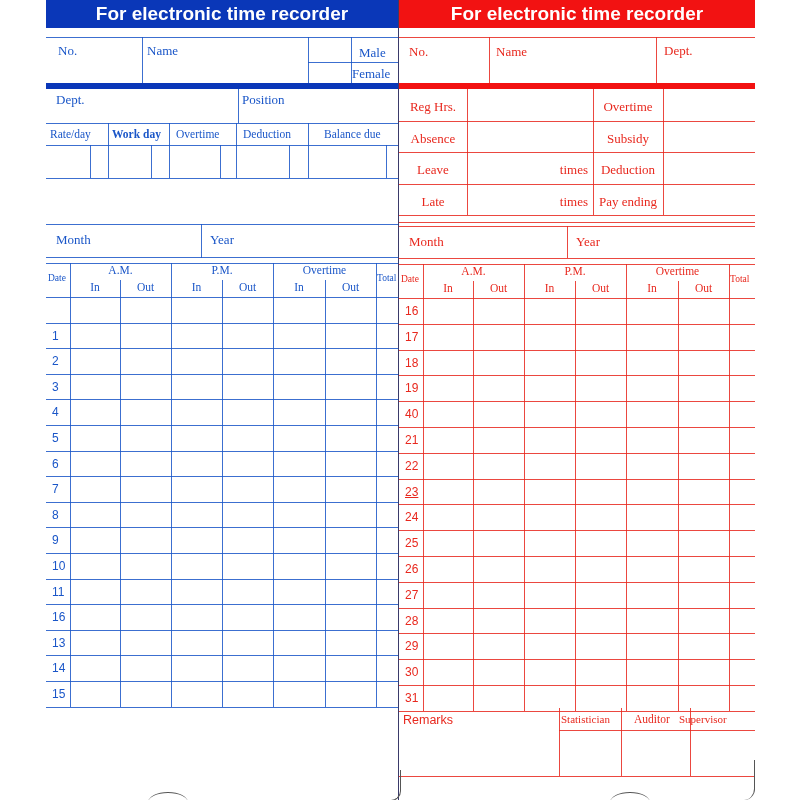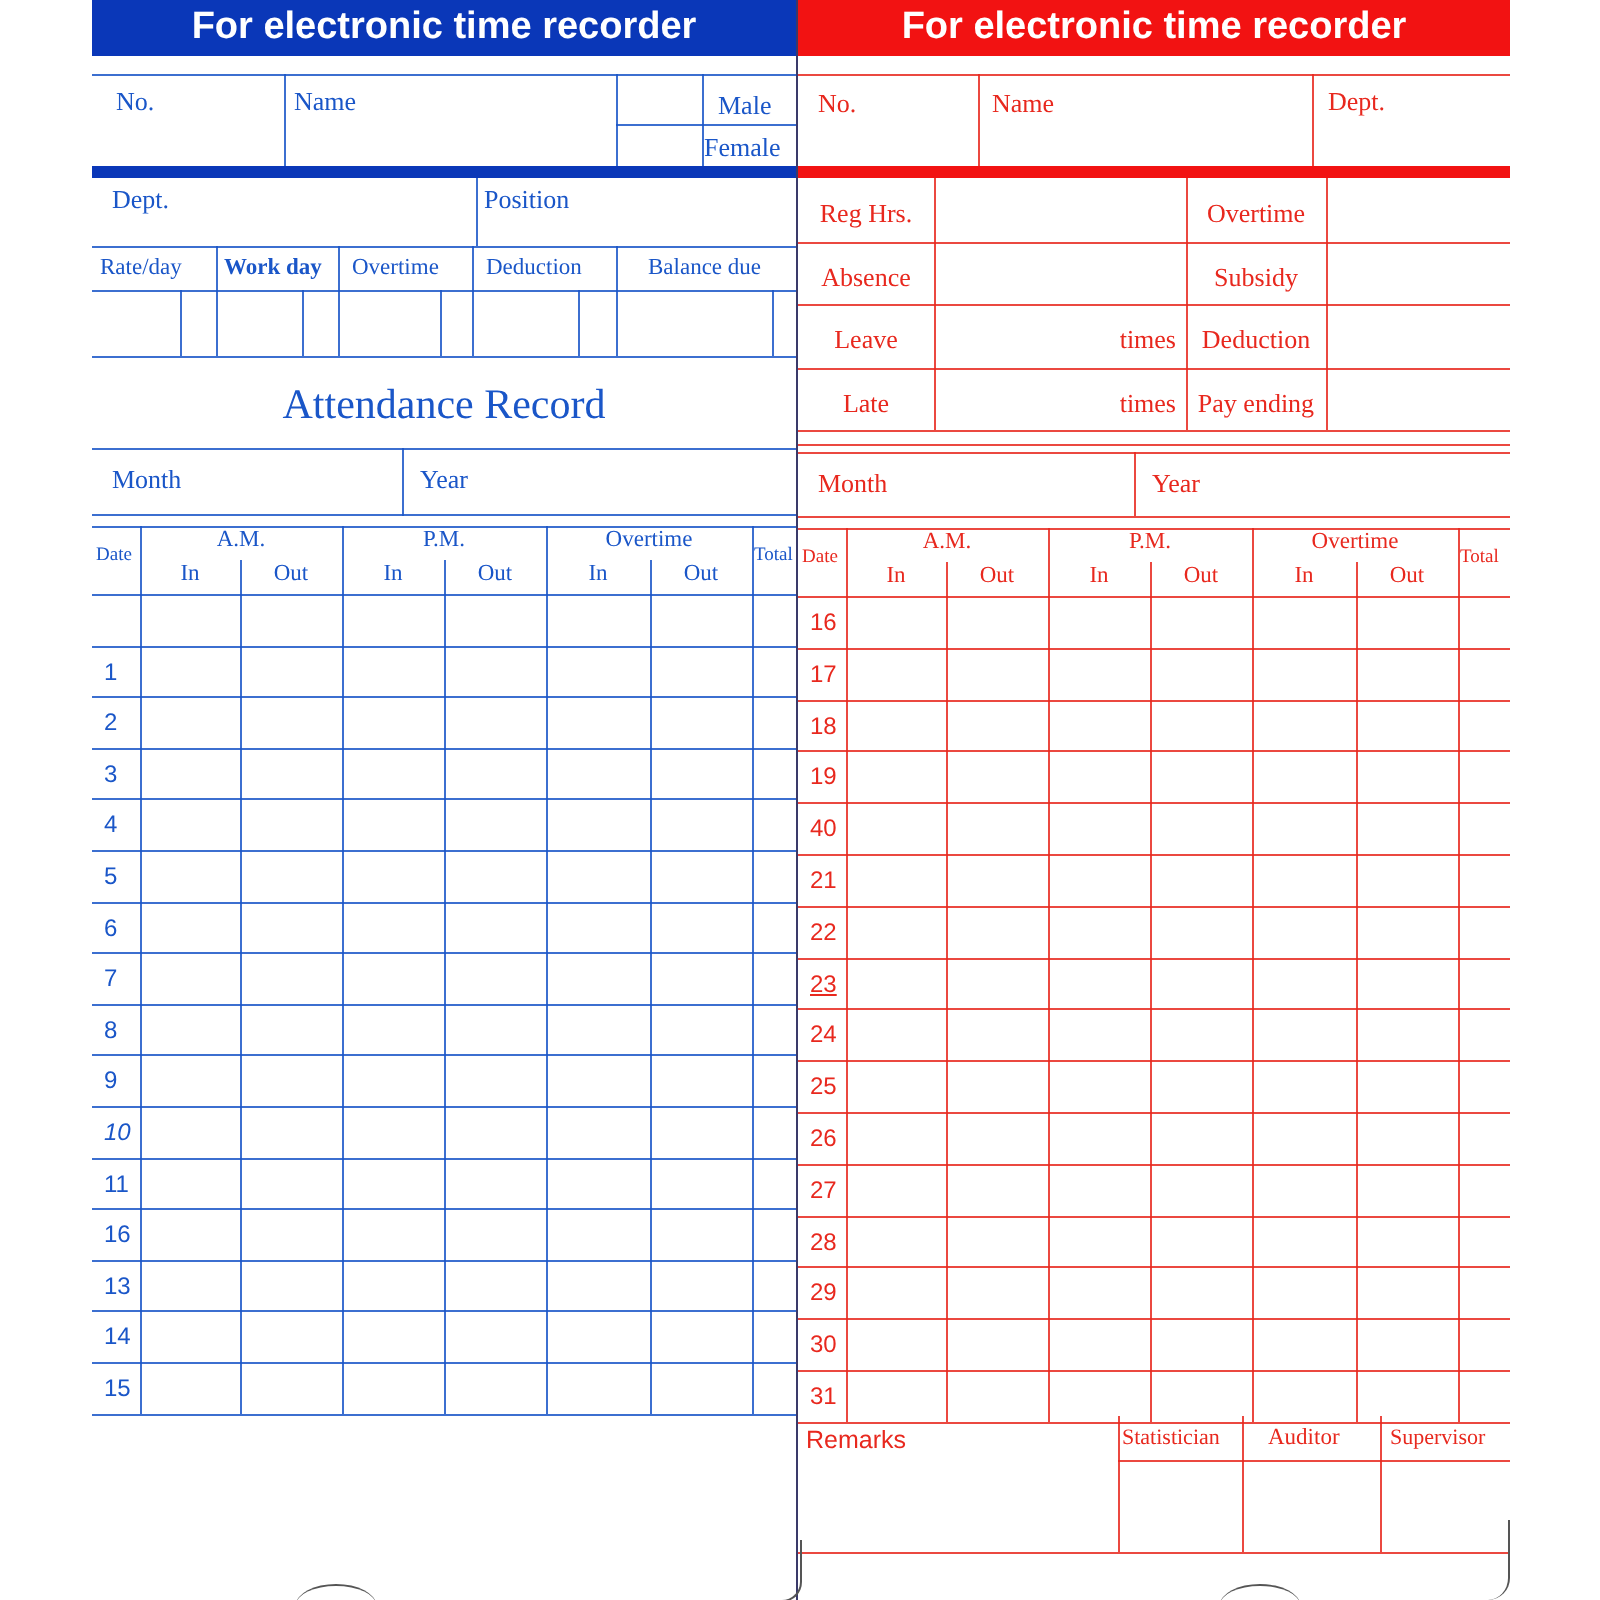--- a/index.html
+++ b/index.html
@@ -61,21 +61,20 @@
   <div class="vl" style="left:340px;top:145px;height:33px;"></div>
   <div class="hl" style="left:0;right:0;top:145px;"></div>
   <div class="hl" style="left:0;right:0;top:178px;"></div>
   <div class="lbl sm" style="left:4px;top:128px;">Rate/day</div>
   <div class="lbl sm" style="left:66px;top:128px;font-weight:bold;">Work day</div>
   <div class="lbl sm" style="left:130px;top:128px;">Overtime</div>
   <div class="lbl sm" style="left:197px;top:128px;">Deduction</div>
   <div class="lbl sm" style="left:278px;top:128px;">Balance due</div>
   <div class="abs" style="left:0;top:146px;width:352px;height:32px;"></div>
 
-  <div class="lbl big" style="left:0;right:0;top:190px;text-align:center;">Attendance Record</div>
 
   <div class="hl" style="left:0;right:0;top:224px;"></div>
   <div class="vl" style="left:155px;top:224px;height:34px;"></div>
   <div class="hl" style="left:0;right:0;top:257px;"></div>
   <div class="lbl" style="left:10px;top:232px;">Month</div>
   <div class="abs" style="left:0;top:225px;width:155px;height:32px;"></div>
   <div class="lbl" style="left:164px;top:232px;">Year</div>
   <div class="abs" style="left:156px;top:225px;width:196px;height:32px;"></div>
 
   <div id="blue-grid">
@@ -200,21 +199,21 @@
       <div class="abs" style="left:0;top:527.4px;width:352px;height:25.6px;"></div>
       <div class="num" style="left:6px;top:533.4px;">9</div>
       <div class="abs" style="left:25px;top:528.4px;width:49px;height:24.6px;"></div>
       <div class="abs" style="left:75px;top:528.4px;width:50px;height:24.6px;"></div>
       <div class="abs" style="left:126px;top:528.4px;width:50px;height:24.6px;"></div>
       <div class="abs" style="left:177px;top:528.4px;width:50px;height:24.6px;"></div>
       <div class="abs" style="left:228px;top:528.4px;width:51px;height:24.6px;"></div>
       <div class="abs" style="left:280px;top:528.4px;width:50px;height:24.6px;"></div>
       <div class="abs" style="left:331px;top:528.4px;width:21px;height:24.6px;"></div>
       <div class="abs" style="left:0;top:553px;width:352px;height:25.6px;"></div>
-      <div class="num" style="left:6px;top:559px;font-style:italic;">10</div>
+      <div class="num" style="left:6px;top:559px;">10</div>
       <div class="abs" style="left:25px;top:554px;width:49px;height:24.6px;"></div>
       <div class="abs" style="left:75px;top:554px;width:50px;height:24.6px;"></div>
       <div class="abs" style="left:126px;top:554px;width:50px;height:24.6px;"></div>
       <div class="abs" style="left:177px;top:554px;width:50px;height:24.6px;"></div>
       <div class="abs" style="left:228px;top:554px;width:51px;height:24.6px;"></div>
       <div class="abs" style="left:280px;top:554px;width:50px;height:24.6px;"></div>
       <div class="abs" style="left:331px;top:554px;width:21px;height:24.6px;"></div>
       <div class="abs" style="left:0;top:578.6px;width:352px;height:25.6px;"></div>
       <div class="num" style="left:6px;top:584.6px;">11</div>
       <div class="abs" style="left:25px;top:579.6px;width:49px;height:24.6px;"></div>
@@ -502,21 +501,21 @@
 
   <div class="lbl sans" style="left:4px;top:713px;font-size:12.5px;">Remarks</div>
   <div class="abs" style="left:0;top:710px;width:160px;height:66px;"></div>
   <div class="vl" style="left:160px;top:708px;height:68px;"></div>
   <div class="vl" style="left:222px;top:708px;height:68px;"></div>
   <div class="vl" style="left:291px;top:708px;height:68px;"></div>
   <div class="hl" style="left:160px;right:0;top:730px;"></div>
   <div class="hl" style="left:0;right:0;top:776px;"></div>
   <div class="lbl xs" style="left:162px;top:713px;font-size:11px;">Statistician</div>
   <div class="lbl xs" style="left:235px;top:713px;font-size:11.5px;">Auditor</div>
-  <div class="lbl xs" style="left:296px;top:713px;font-size:11px;">Supervisor</div>
+  <div class="lbl xs" style="left:280px;top:713px;font-size:11px;">Supervisor</div>
   <div class="abs" style="left:161px;top:731px;width:61px;height:45px;"></div>
   <div class="abs" style="left:223px;top:731px;width:68px;height:45px;"></div>
   <div class="abs" style="left:292px;top:731px;width:64px;height:45px;"></div>
 </div>
 
 <div class="curl" style="left:148px;top:792px;"></div>
 <div class="curl" style="left:610px;top:792px;"></div>
 <div class="abs" style="left:388px;top:770px;width:12px;height:30px;border-right:1.5px solid #555;border-bottom:1.5px solid #555;border-radius:0 0 10px 0;"></div>
 <div class="abs" style="left:744px;top:760px;width:10px;height:40px;border-right:1.5px solid #555;border-radius:0 0 12px 0;"></div>
 

